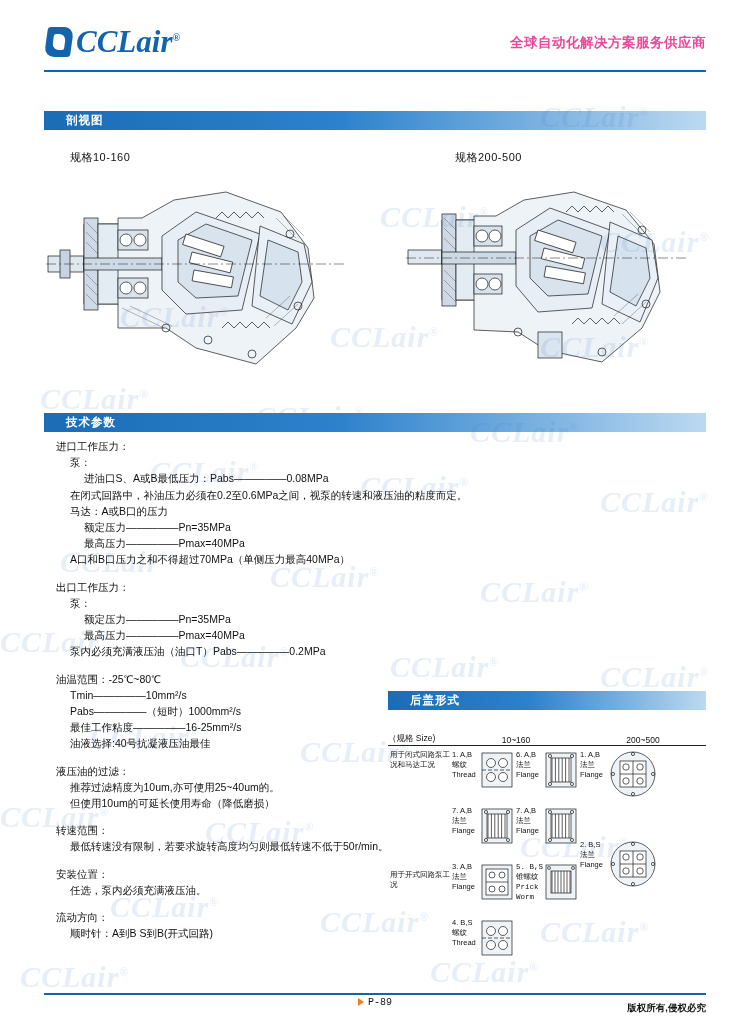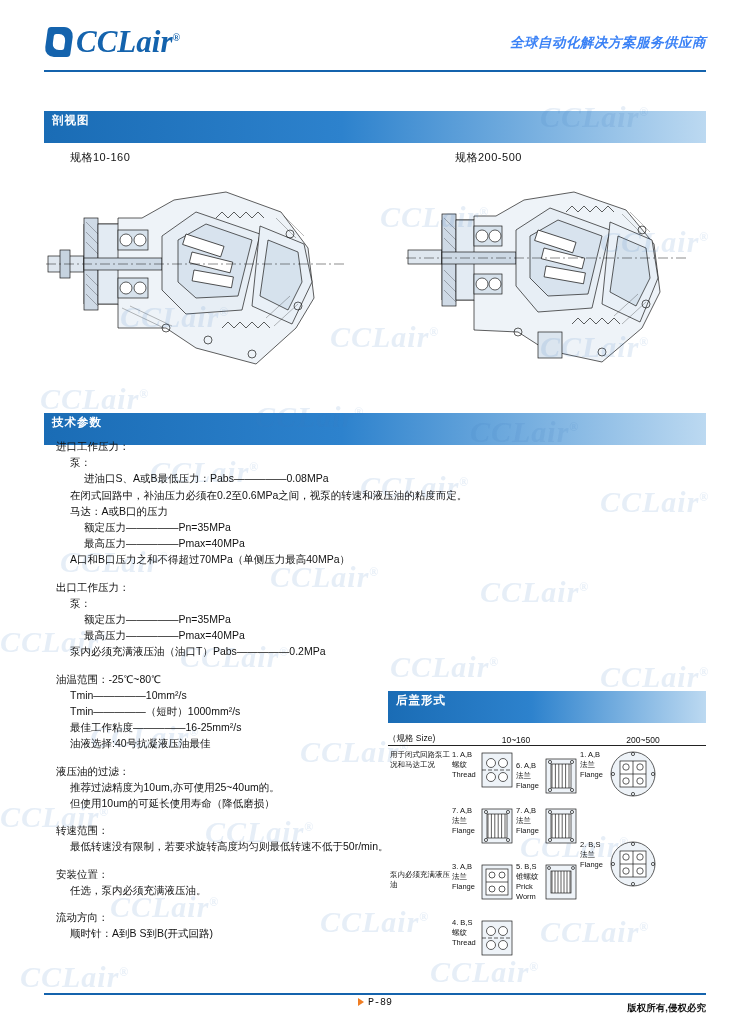--- a/index.html
+++ b/index.html
@@ -56,39 +56,38 @@
   .logo-text {
     font-family: "Liberation Serif", serif;
     font-weight: bold; font-style: italic;
     font-size: 31px;
     color: #1463ad;
     letter-spacing: 0px;
   }
   .logo-text sup { font-size: 33%; vertical-align: super; font-style: normal; }
   .header-slogan {
     position: absolute; right: 44px; top: 34px;
-    font-size: 13.5px; font-weight: bold; color: #3b82f6;
+    font-size: 13.5px; font-weight: bold; color: #ec4899;
     letter-spacing: 0.5px;
-    font-style: italic;
   }
   .header-rule {
     position: absolute; left: 44px; top: 70px; width: 662px; height: 2px;
     background: #1463ad;
   }
 
   
   .bar {
     position: absolute;
-    height: 32px;
+    height: 19px;
     background: linear-gradient(to right, #1a6cb5 0%, #2d82cd 45%, #bcd9f1 100%);
     color: #fff;
     font-size: 11.5px;
     font-weight: bold;
     line-height: 19px;
-    padding-left: 8px;
+    padding-left: 22px;
     letter-spacing: 1px;
   }
 
   
   .lbl {
     position: absolute;
     font-size: 11px;
     color: #111;
     letter-spacing: 0.5px;
     white-space: nowrap;
@@ -309,21 +308,21 @@
     <div class="ln i1">A口和B口压力之和不得超过70MPa（单侧压力最高40MPa）</div>
     <div class="gap"></div>
     <div class="ln">出口工作压力：</div>
     <div class="ln i1">泵：</div>
     <div class="ln i2">额定压力—————Pn=35MPa</div>
     <div class="ln i2">最高压力—————Pmax=40MPa</div>
     <div class="ln i1">泵内必须充满液压油（油口T）Pabs—————0.2MPa</div>
     <div class="gap"></div>
     <div class="ln">油温范围：-25℃~80℃</div>
     <div class="ln i1">Tmin—————10mm²/s</div>
-    <div class="ln i1">Tmin—————（短时）1000mm²/s</div>
+    <div class="ln i1">Pabs—————（短时）1000mm²/s</div>
     <div class="ln i1">最佳工作粘度—————16-25mm²/s</div>
     <div class="ln i1">油液选择:40号抗凝液压油最佳</div>
     <div class="gap"></div>
     <div class="ln">液压油的过滤：</div>
     <div class="ln i1">推荐过滤精度为10um,亦可使用25~40um的。</div>
     <div class="ln i1">但使用10um的可延长使用寿命（降低磨损）</div>
     <div class="gap"></div>
     <div class="ln">转速范围：</div>
     <div class="ln i1">最低转速没有限制，若要求旋转高度均匀则最低转速不低于50r/min。</div>
     <div class="gap"></div>
@@ -340,21 +339,21 @@
   <div class="rc-head">
     <div class="c0">（规格 Size)</div>
     <div class="c1">10~160</div>
     <div class="c2">200~500</div>
   </div>
 
   <div class="rc-table">
 
     <div class="rc-left">
       <div class="rc-sidecell" style="height:120px;">用于闭式回路泵工况和马达工况</div>
-      <div class="rc-sidecell" style="height:120px;">泵内必须充满液压油</div>
+      <div class="rc-sidecell" style="height:120px;">用于开式回路泵工况</div>
     </div>
 
     <div class="rc-mid">
       <div style="display:flex;">
 
         <div style="width:64px;" id="rc-left-items">
             <div style="display: flex; height: 56px;">
               <div class="rc-txt">
                 <div>1. A,B</div>
                 <div>螺纹</div>
@@ -433,21 +432,21 @@
                     <circle cx="11" cy="28" r="4.5" fill="#fff"></circle>
                     <circle cx="23" cy="28" r="4.5" fill="#fff"></circle>
                     <line x1="2" y1="21" x2="32" y2="21" stroke-dasharray="4 2"></line>
                   </g>
                 </svg>
               </div>
             </div>
           </div>
 
         <div style="width:64px;" id="rc-mid-items">
-            <div style="display: flex; height: 56px; align-items: center;">
+            <div style="display: flex; height: 56px;">
               <div class="rc-txt">
                 <div>6. A,B</div>
                 <div>法兰</div>
                 <div>Flange</div>
               </div>
               <div style="margin-top: 3px;">
                 <svg width="34" height="42" viewBox="0 0 34 42">
                   <g stroke="#1a1a1a" stroke-width="0.7" fill="none">
                     <rect x="2" y="4" width="30" height="34" fill="#eef3f8"></rect>
                     <rect x="7" y="9" width="20" height="24" fill="#fff"></rect>
@@ -483,21 +482,21 @@
                     <line x1="21.6" y1="9" x2="21.6" y2="33"></line>
                     <line x1="25" y1="9" x2="25" y2="33"></line>
                     <circle cx="6" cy="7" r="1.6"></circle>
                     <circle cx="28" cy="7" r="1.6"></circle>
                     <circle cx="6" cy="35" r="1.6"></circle>
                     <circle cx="28" cy="35" r="1.6"></circle>
                   </g>
                 </svg>
               </div>
             </div>
-            <div style="display: flex; height: 56px;">
+            <div style="display: flex; height: 56px; font-family: Liberation Mono, monospace;">
               <div class="rc-txt">
                 <div>5. B,S</div>
                 <div>锥螺纹</div>
                 <div>Prick Worm</div>
               </div>
               <div style="margin-top: 3px;">
                 <svg width="34" height="42" viewBox="0 0 34 42">
                   <g stroke="#1a1a1a" stroke-width="0.7" fill="none">
                     <rect x="2" y="4" width="30" height="34" fill="#eef3f8"></rect>
                     <rect x="7" y="10" width="20" height="22" fill="#fff"></rect>

